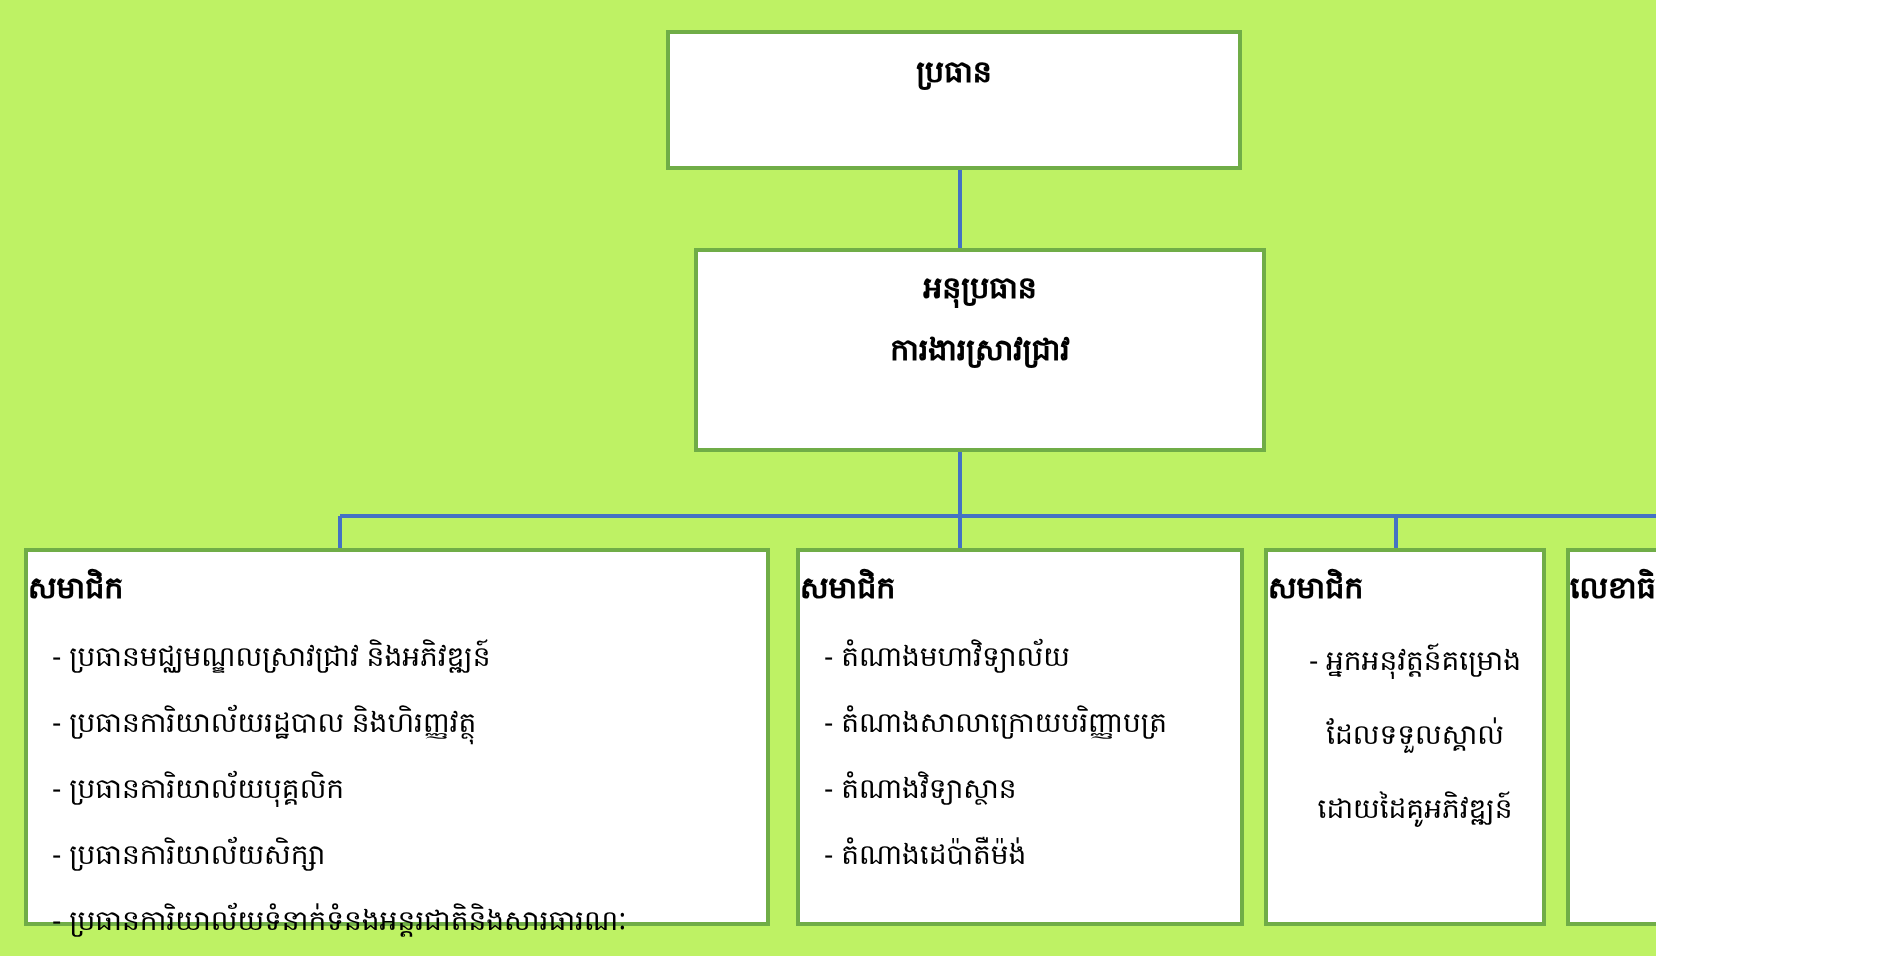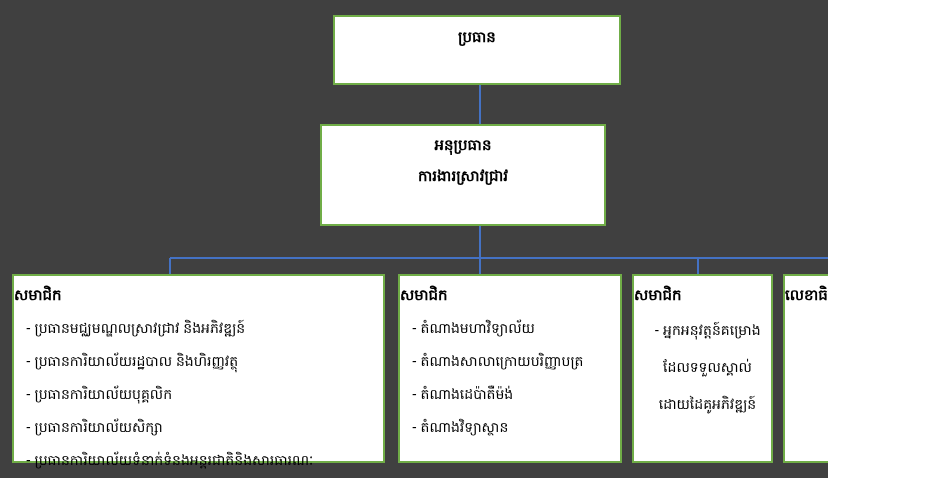--- a/index.html
+++ b/index.html
@@ -5,21 +5,21 @@
   html, body {
     margin: 0;
     padding: 0;
     background: #FFFFFF;
     font-family: "Liberation Sans", "DejaVu Sans", sans-serif;
   }
   .canvas {
     position: relative;
     width: 828px;
     height: 478px;
-    background: #404040;
+    background: #bef264;
     overflow: hidden;
     color: #000000;
   }
   .connectors {
     position: absolute;
     left: 0; top: 0;
     width: 950px; height: 478px;
     pointer-events: none;
   }
   .connectors line {
@@ -31,21 +31,21 @@
     border: 2px solid #70AD47;
     background: #FFFFFF;
     box-sizing: border-box;
   }
   .box--top {
     left: 333px; top: 15px; width: 288px; height: 70px;
     text-align: center;
     padding-top: 4px;
   }
   .box--vice {
-    left: 320px; top: 124px; width: 286px; height: 102px;
+    left: 347px; top: 124px; width: 286px; height: 102px;
     text-align: center;
     padding-top: 3px;
   }
   .head-line {
     font-weight: bold;
     font-size: 15px;
     line-height: 31px;
     white-space: nowrap;
   }
   .group {
@@ -118,22 +118,22 @@
       <li class="group-item">ប្រធានការិយាល័យសិក្សា</li>
       <li class="group-item">ប្រធានការិយាល័យទំនាក់ទំនងអន្តរជាតិនិងសារធារណៈ</li>
     </ul>
   </div>
 
   <div class="box group group--2">
     <div class="group-title">សមាជិក</div>
     <ul class="group-items">
       <li class="group-item">តំណាងមហាវិទ្យាល័យ</li>
       <li class="group-item">តំណាងសាលាក្រោយបរិញ្ញាបត្រ</li>
+      <li class="group-item">តំណាងវិទ្យាស្ថាន</li>
       <li class="group-item">តំណាងដេប៉ាតឺម៉ង់</li>
-      <li class="group-item">តំណាងវិទ្យាស្ថាន</li>
     </ul>
   </div>
 
   <div class="box group group--3 group--narrow">
     <div class="group-title">សមាជិក</div>
     <ul class="group-items">
       <li class="group-item">អ្នកអនុវត្តន៍គម្រោង ដែលទទួលស្គាល់ ដោយដៃគូអភិវឌ្ឍន៍</li>
     </ul>
   </div>
 

